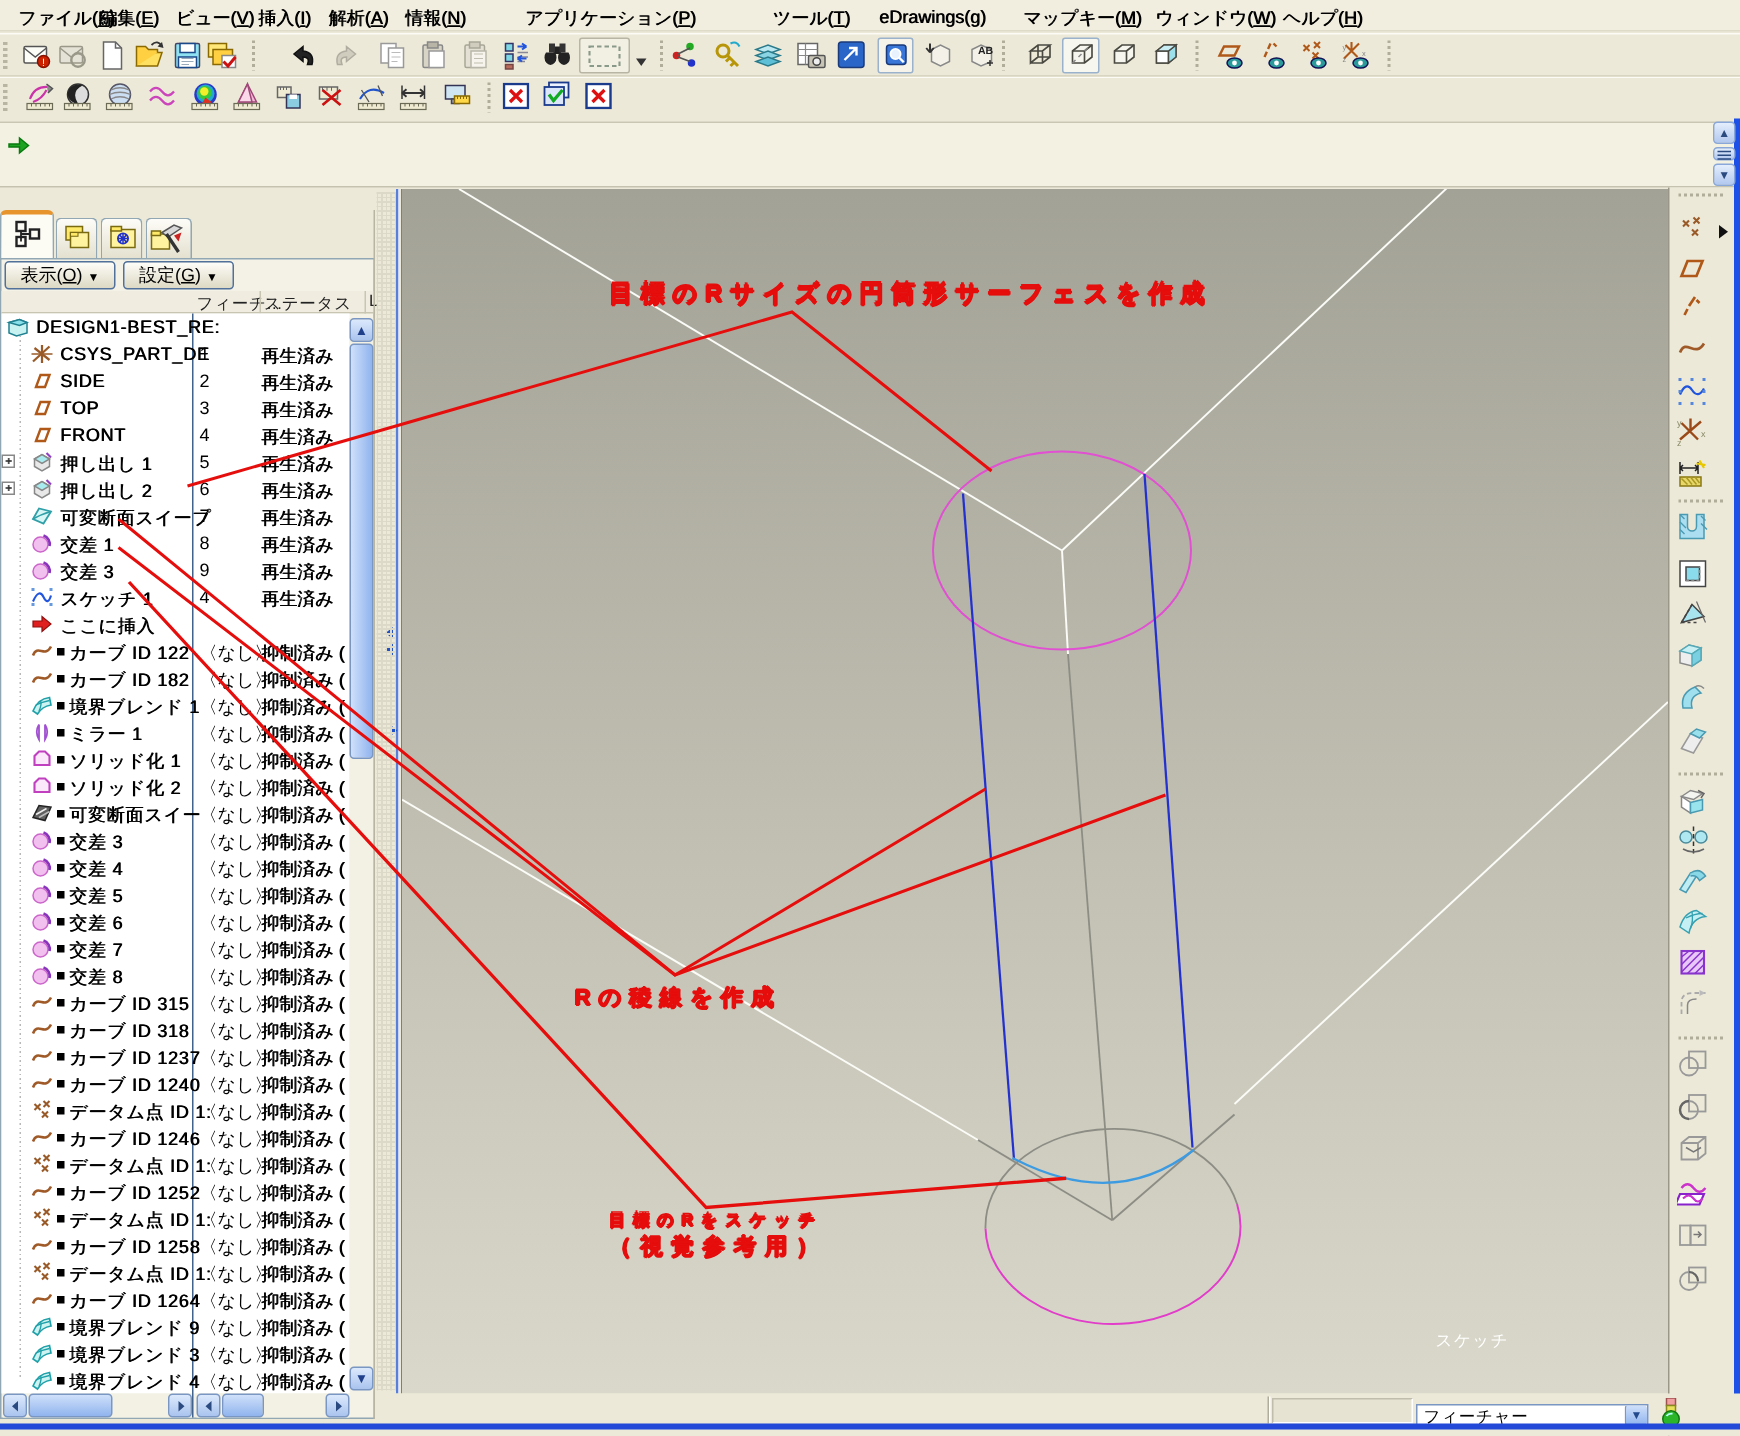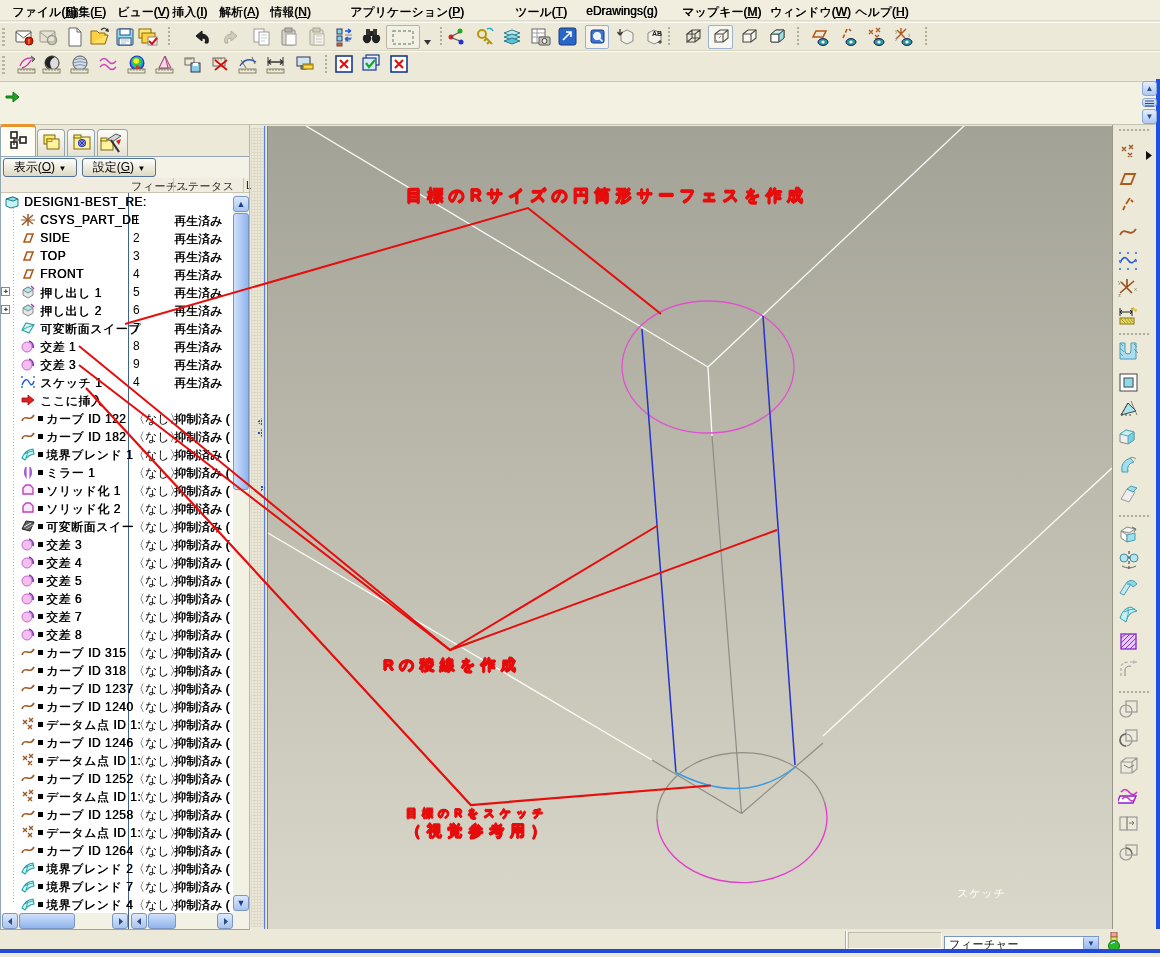--- a/index.html
+++ b/index.html
@@ -477,21 +477,21 @@
     <div style="position:absolute;left:1106px;top:3px"><svg width="16" height="22">
         <rect x="5" y="0" width="6" height="5" fill="#f0a0a0" stroke="#a05050"></rect>
         <rect x="5" y="5" width="6" height="5" fill="#e8e05a" stroke="#888820"></rect>
         <circle cx="8" cy="14" r="5.5" fill="#2ab52a" stroke="#117711"></circle>
         <path d="M5,12 a4,4 0 0 1 4,-1.5" fill="none" stroke="#bff" stroke-width="1.2"></path>
       </svg></div>
   </div>
 <div id="navyline"></div>
 <div style="position:absolute;left:251px;top:128px;width:13px;height:799px;background-image:repeating-linear-gradient(0deg,#dcd9c8 0 1px,transparent 1px 3px),repeating-linear-gradient(90deg,#dcd9c8 0 1px,transparent 1px 3px);z-index:5"></div>
 <div id="leftpanel">
-    <div style="position:absolute;left:0;top:0;width:271px;height:806px">
+    <div style="position:absolute;left:0;top:16px;width:271px;height:806px">
 <div style="position:absolute;left:0;top:0;width:250px;height:32px">
 <div style="position:absolute;left:37px;top:5px;width:28px;height:27px;background:linear-gradient(180deg,#fdfcf7,#e4e1d0);border:1px solid #91a7b4;border-bottom:none;border-radius:4px 4px 0 0"></div>
 <div style="position:absolute;left:67px;top:5px;width:28px;height:27px;background:linear-gradient(180deg,#fdfcf7,#e4e1d0);border:1px solid #91a7b4;border-bottom:none;border-radius:4px 4px 0 0"></div>
 <div style="position:absolute;left:97px;top:5px;width:31px;height:27px;background:linear-gradient(180deg,#fdfcf7,#e4e1d0);border:1px solid #91a7b4;border-bottom:none;border-radius:4px 4px 0 0"></div>
 <div style="position:absolute;left:42px;top:9px"><svg width="20" height="20">
             <rect x="2" y="2" width="11" height="9" fill="#ffe969" stroke="#7a6a10"></rect>
             <rect x="5" y="6" width="12" height="10" fill="#fff3a0" stroke="#7a6a10"></rect>
             <rect x="5" y="6" width="5" height="2.5" fill="#ffe969" stroke="#7a6a10" stroke-width="0.7"></rect>
           </svg></div>
 <div style="position:absolute;left:72px;top:9px"><svg width="20" height="20">
@@ -895,32 +895,32 @@
 <span class="rnum">〈なし〉</span>
 <span class="rst">抑制済み (</span>
 </div>
 <div class="row" style="top:735px">
 <span class="ticon"><svg width="16" height="16">
             <path d="M2,12 Q5,4 13,3 L14,8 Q8,9 5,14 Z" fill="#ccf2f2" stroke="#20a0a8" stroke-width="1.1"></path>
             <path d="M4,8 Q8,6 13,5" fill="none" stroke="#20a0a8" stroke-width="0.9"></path>
             <path d="M7,5 Q8,8 6,12" fill="none" stroke="#20a0a8" stroke-width="0.9"></path>
           </svg></span>
 <span class="bullet"></span>
-<span class="rlab" style="left:46px">境界ブレンド 2</span>
+<span class="rlab" style="left:46px">境界ブレンド 9</span>
 <span class="rnum">〈なし〉</span>
 <span class="rst">抑制済み (</span>
 </div>
 <div class="row" style="top:753px">
 <span class="ticon"><svg width="16" height="16">
             <path d="M2,12 Q5,4 13,3 L14,8 Q8,9 5,14 Z" fill="#ccf2f2" stroke="#20a0a8" stroke-width="1.1"></path>
             <path d="M4,8 Q8,6 13,5" fill="none" stroke="#20a0a8" stroke-width="0.9"></path>
             <path d="M7,5 Q8,8 6,12" fill="none" stroke="#20a0a8" stroke-width="0.9"></path>
           </svg></span>
 <span class="bullet"></span>
-<span class="rlab" style="left:46px">境界ブレンド 7</span>
+<span class="rlab" style="left:46px">境界ブレンド 3</span>
 <span class="rnum">〈なし〉</span>
 <span class="rst">抑制済み (</span>
 </div>
 <div class="row" style="top:771px">
 <span class="ticon"><svg width="16" height="16">
             <path d="M2,12 Q5,4 13,3 L14,8 Q8,9 5,14 Z" fill="#ccf2f2" stroke="#20a0a8" stroke-width="1.1"></path>
             <path d="M4,8 Q8,6 13,5" fill="none" stroke="#20a0a8" stroke-width="0.9"></path>
             <path d="M7,5 Q8,8 6,12" fill="none" stroke="#20a0a8" stroke-width="0.9"></path>
           </svg></span>
 <span class="bullet"></span>

